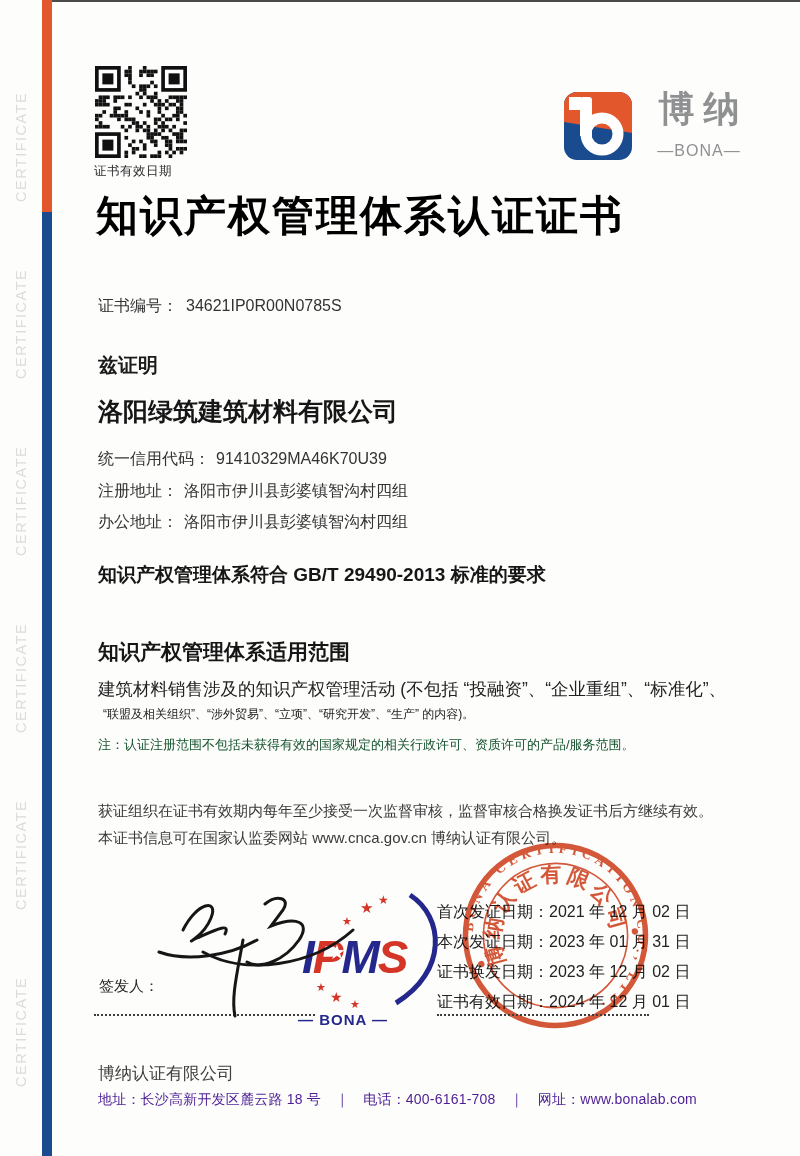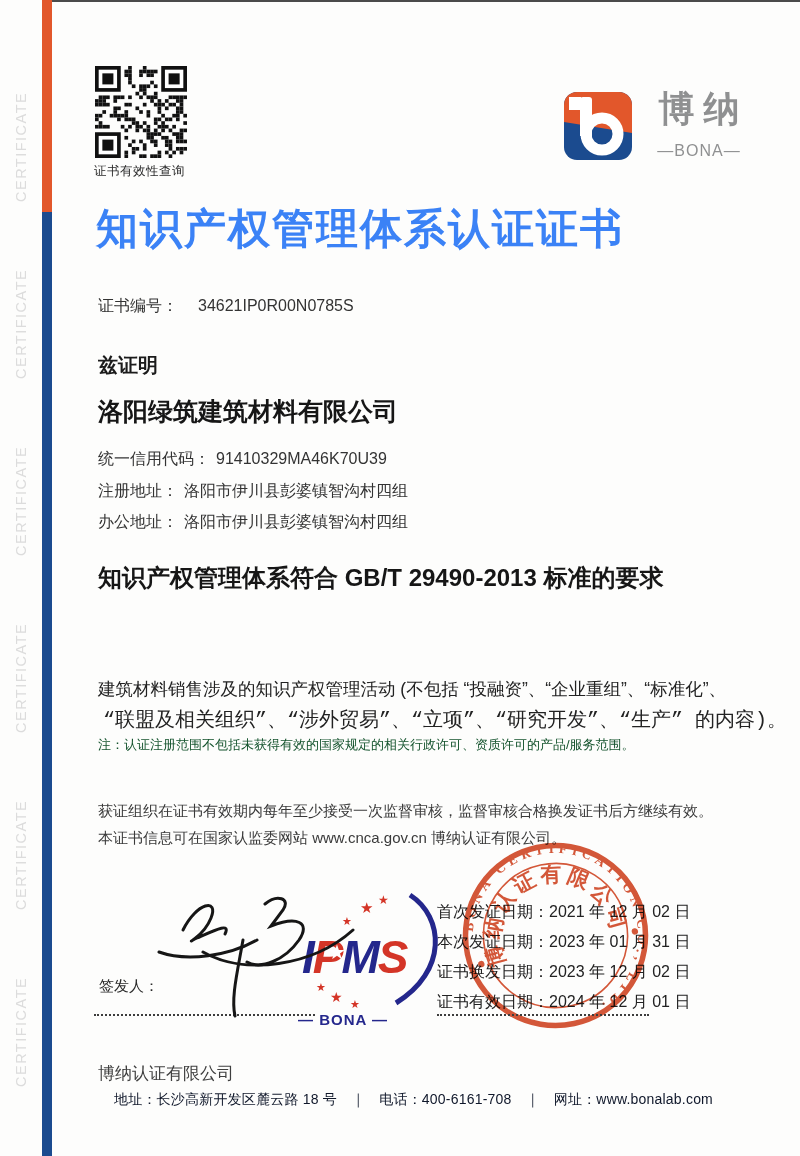--- a/index.html
+++ b/index.html
@@ -13,54 +13,54 @@
   .stripe-b{left:42px;top:212px;width:10px;height:944px;background:#1b4b8f;}
   .spine-text{left:13px;width:22px;height:102px;writing-mode:vertical-rl;transform:rotate(180deg);
               font-size:14.5px;letter-spacing:1.5px;color:#dcdcdc;text-align:center;}
   
   .qr-caption{left:94px;top:163px;font-size:12.5px;color:#2a2a2a;letter-spacing:.5px;}
   
   .brand-txt{left:640px;top:86px;width:118px;text-align:center;color:#8f9091;}
   .brand-cn{font-size:36px;font-weight:600;letter-spacing:9px;padding-left:9px;line-height:46px;}
   .brand-en{font-size:16px;letter-spacing:1px;margin-top:10px;}
   
-  .title{left:96px;top:201px;font-family:"Liberation Serif","DejaVu Serif",serif;
-         font-size:42px;font-weight:900;letter-spacing:2px;color:#3b82f6;}
+  .title{left:96px;top:188px;font-family:"Liberation Serif","DejaVu Serif",serif;
+         font-size:42px;font-weight:900;letter-spacing:2px;color:#000000;}
   .certno{left:98px;top:296px;font-size:16px;color:#333;}
-  .certno .v{margin-left:20px;}
+  .certno .v{margin-left:8px;}
   .intro{left:98px;top:352px;font-size:20px;font-weight:700;color:#1b1b1b;text-align:right;}
   .company{left:98px;top:395px;font-size:25px;font-weight:700;color:#161616;}
   .inforow{font-size:16px;color:#333;}
   .inforow .v{margin-left:6px;}
   .r1{left:98px;top:449px;text-align:right;} .r2{left:98px;top:481px;} .r3{left:98px;top:512px;}
-  .standard{left:98px;top:562px;font-size:24px;font-weight:700;color:#161616;}
+  .standard{left:98px;top:562px;font-size:19px;font-weight:700;color:#161616;}
   .scope-h{left:98px;top:638px;font-size:21px;font-weight:700;color:#161616;}
   .scope-1{left:98px;top:677px;font-size:17.5px;color:#222;}
-  .scope-2{left:103px;top:706px;font-size:20px;color:#222;font-family:Liberation Mono, monospace;}
+  .scope-2{left:103px;top:706px;font-size:12px;color:#222;}
   .scope-note{left:98px;top:736px;font-size:13px;color:#14532d;}
   .valid-1{left:98px;top:802px;font-size:15px;color:#3a3a3a;}
   .valid-2{left:98px;top:829px;font-size:15px;color:#3a3a3a;}
   
   .dates{left:437px;top:902px;}
   .date-row{font-size:16px;color:#222;margin-bottom:9px;white-space:nowrap;}
   
   .stamp{left:458px;top:838px;transform:rotate(-12deg);mix-blend-mode:multiply;opacity:.92;}
   
   .signer{left:99px;top:977px;font-size:15px;color:#2a2a2a;}
   .dotted{border-top:2.5px dotted #3d3d3d;height:0;}
   .dot-l{left:94px;top:1014px;width:221px;}
   .dot-r{left:437px;top:1014px;width:212px;}
   .sig{left:145px;top:878px;z-index:3;}
   
   .ipms{left:298px;top:891px;}
   .ipms-bona{left:298px;top:1011px;width:152px;text-align:left;font-size:15px;
              font-weight:700;color:#24278c;letter-spacing:1px;}
   
   .foot-co{left:98px;top:1062px;font-size:17px;color:#3f3f3f;}
-  .foot-info{left:98px;top:1091px;font-size:14px;color:#0f172a;letter-spacing:.2px;margin-left:16px;}
+  .foot-info{left:98px;top:1091px;font-size:14px;color:#4c1d95;letter-spacing:.2px;}
 </style>
 </head>
 <body>
 
 <div class="page">
 
   <div class="abs scanline"></div>
   <div class="abs stripe-o"></div>
   <div class="abs stripe-b"></div>
 
@@ -254,21 +254,21 @@
       <rect x="21" y="23" width="1" height="1" fill="#111"></rect>
       <rect x="23" y="23" width="1" height="1" fill="#111"></rect>
       <rect x="8" y="24" width="1" height="1" fill="#111"></rect>
       <rect x="12" y="24" width="1" height="1" fill="#111"></rect>
       <rect x="13" y="24" width="1" height="1" fill="#111"></rect>
       <rect x="15" y="24" width="1" height="1" fill="#111"></rect>
       <rect x="16" y="24" width="1" height="1" fill="#111"></rect>
       <rect x="17" y="24" width="1" height="1" fill="#111"></rect>
       <rect x="20" y="24" width="1" height="1" fill="#111"></rect>
     </svg>
-  <div class="abs qr-caption">证书有效性查询</div>
+  <div class="abs qr-caption">证书有效日期</div>
 
   <svg class="abs" style="left:564px;top:92px" width="68" height="68" viewBox="0 0 68 68">
     <defs>
         <clipPath id="lg">
           <rect x="0" y="0" width="68" height="68" rx="13"></rect>
         </clipPath>
       </defs>
     <g clip-path="url(#lg)">
       <rect x="0" y="0" width="68" height="68" fill="#1b4b8f"></rect>
       <polygon points="0,0 68,0 68,41 0,30" fill="#e2572b"></polygon>
@@ -295,20 +295,21 @@
   </div>
   <div class="abs inforow r2">
     <span>注册地址：</span><span class="v">洛阳市伊川县彭婆镇智沟村四组</span>
   </div>
   <div class="abs inforow r3">
     <span>办公地址：</span><span class="v">洛阳市伊川县彭婆镇智沟村四组</span>
   </div>
 
   <div class="abs standard">知识产权管理体系符合 GB/T 29490-2013 标准的要求</div>
 
+  <div class="abs scope-h">知识产权管理体系适用范围</div>
   <div class="abs scope-1">建筑材料销售涉及的知识产权管理活动 (不包括 “投融资”、“企业重组”、“标准化”、</div>
   <div class="abs scope-2">“联盟及相关组织”、“涉外贸易”、“立项”、“研究开发”、“生产” 的内容)。</div>
   <div class="abs scope-note">注：认证注册范围不包括未获得有效的国家规定的相关行政许可、资质许可的产品/服务范围。</div>
 
   <div class="abs valid-1">获证组织在证书有效期内每年至少接受一次监督审核，监督审核合格换发证书后方继续有效。</div>
   <div class="abs valid-2">本证书信息可在国家认监委网站 www.cnca.gov.cn 博纳认证有限公司。</div>
 
   <div class="abs dates">
     <div class="date-row"><span>首次发证日期：</span><span>2021 年 12 月 02 日</span></div>
     <div class="date-row"><span>本次发证日期：</span><span>2023 年 01 月 31 日</span></div>

